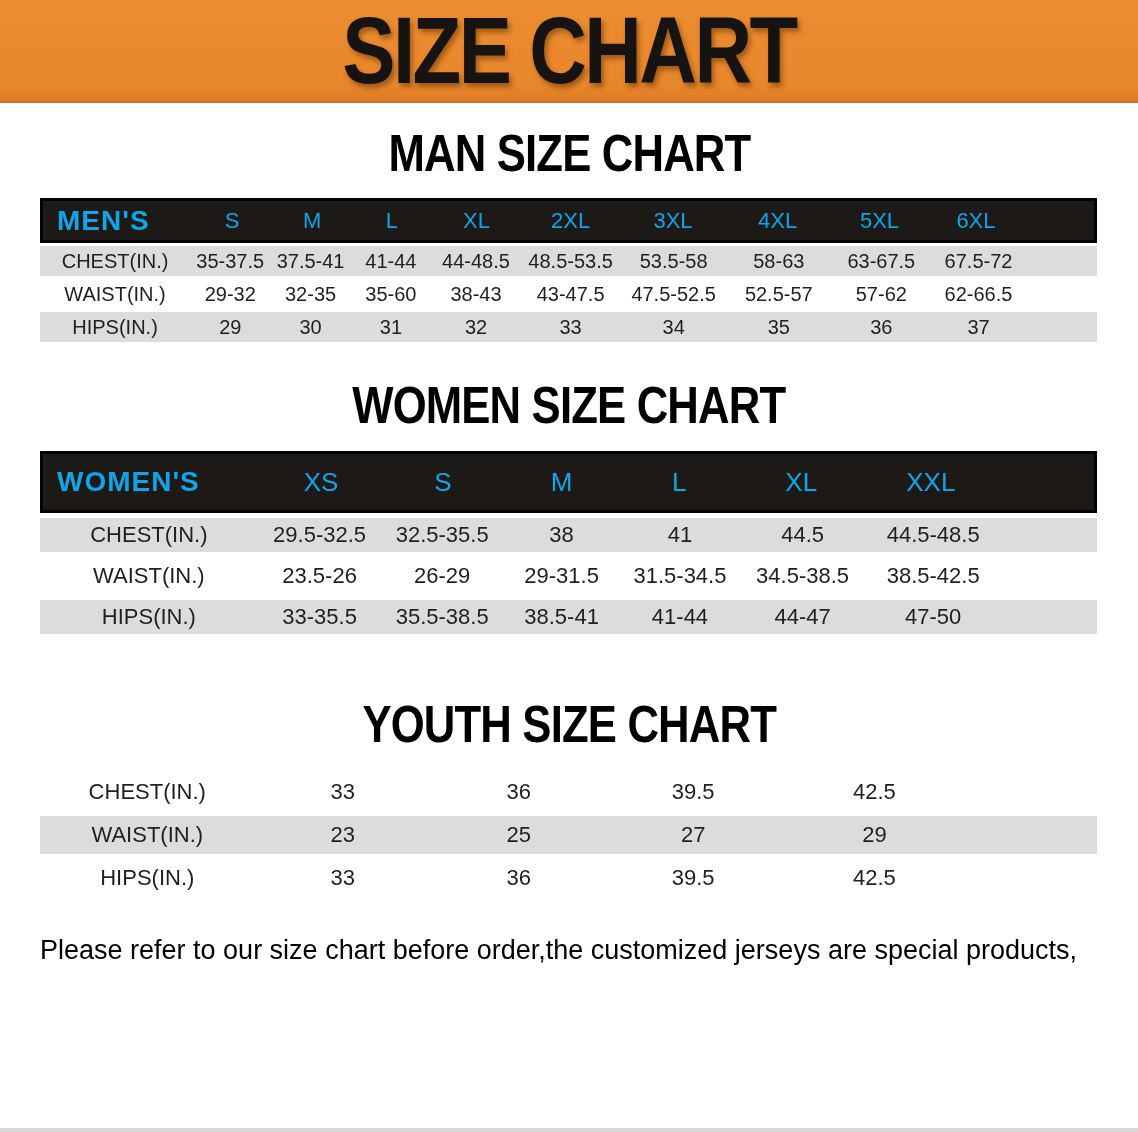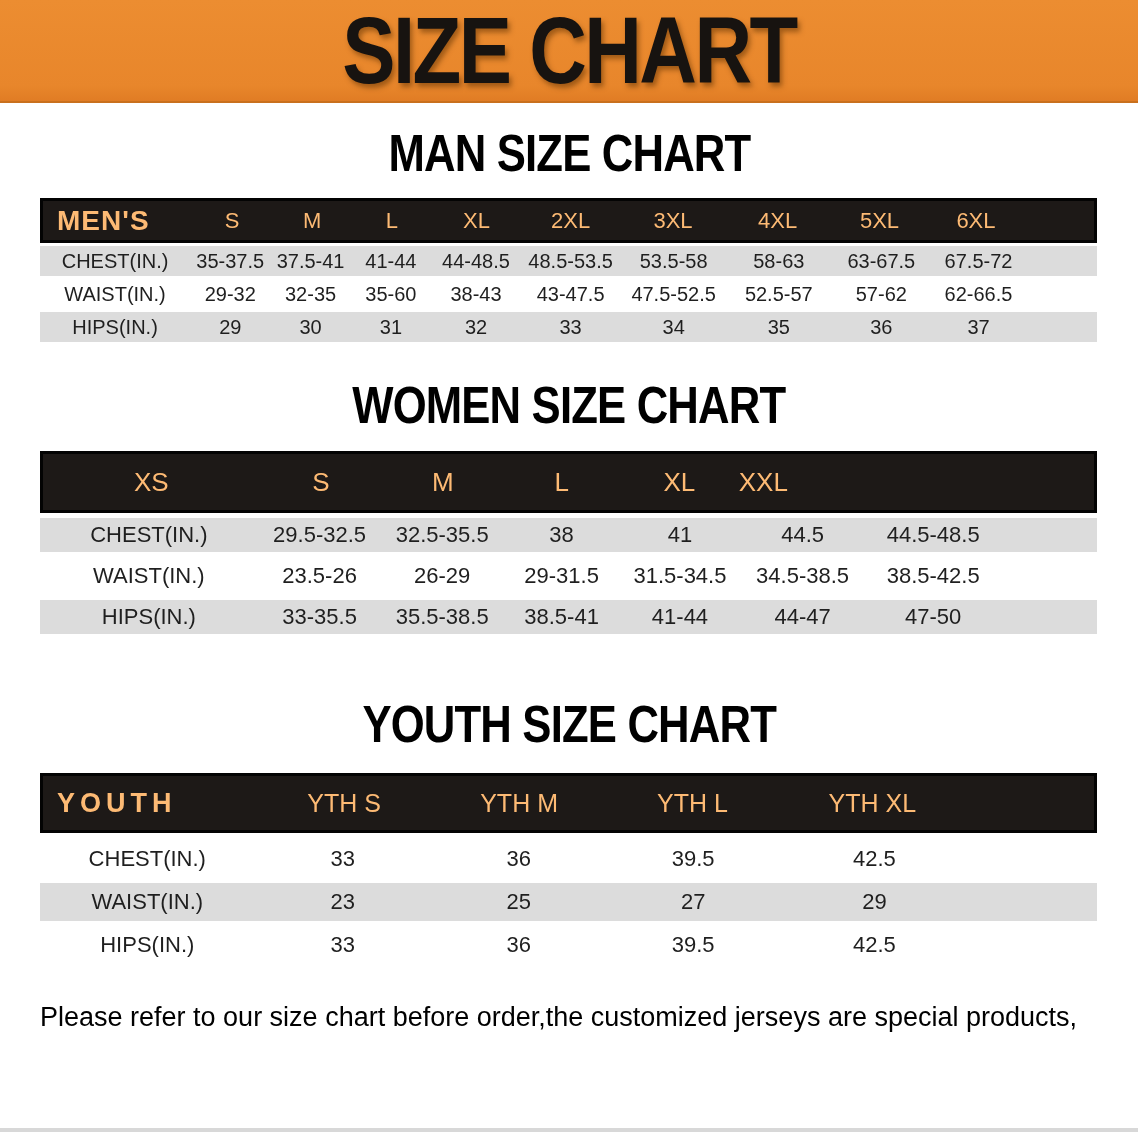--- a/index.html
+++ b/index.html
@@ -51,21 +51,21 @@
   .women .thead { height: 62px; margin-bottom: 5px; }
   .youth .thead { height: 60px; margin-bottom: 7px; }
 
   .trow { display: grid; grid-template-columns: var(--cols); align-items: center; color: #1f1f1f; }
   .trow.alt { background: #dcdcdc; }
   .men   .trow { height: 30px; margin-bottom: 3px; font-size: 20px; }
   .women .trow { height: 34px; margin-bottom: 7px; font-size: 22px; }
   .youth .trow { height: 38px; margin-bottom: 5px; font-size: 22px; }
 
   .cell { text-align: center; box-sizing: border-box; }
-  .thead .cell { color: #fdba74; }
+  .thead .cell { color: #0ea5e9; }
   .corner { text-align: left; padding-left: 14px; font-weight: bold; }
   .men   .corner { font-size: 28px; letter-spacing: 1px; }
   .women .corner { font-size: 28px; letter-spacing: 1px; }
   .youth .corner { font-size: 27px; letter-spacing: 5px; }
   .men   .thead .cell:not(.corner) { font-size: 22px; }
   .women .thead .cell:not(.corner) { font-size: 26px; }
   .youth .thead .cell:not(.corner) { font-size: 25px; }
 
   .men   .cell:last-child { padding-right: 72px; }
   .women .cell:last-child { padding-right: 96px; }
@@ -146,20 +146,21 @@
       <div class="cell">37</div>
     </div>
   </div>
 
   <h2 class="section-heading women">
     <span class="stretch">WOMEN SIZE CHART</span>
   </h2>
 
   <div class="size-table women">
     <div class="thead">
+      <div class="cell corner">WOMEN'S</div>
       <div class="cell">XS</div>
       <div class="cell">S</div>
       <div class="cell">M</div>
       <div class="cell">L</div>
       <div class="cell">XL</div>
       <div class="cell">XXL</div>
     </div>
     <div class="trow alt">
       <div class="cell">CHEST(IN.)</div>
       <div class="cell">29.5-32.5</div>
@@ -187,27 +188,20 @@
       <div class="cell">44-47</div>
       <div class="cell">47-50</div>
     </div>
   </div>
 
   <h2 class="section-heading youth">
     <span class="stretch">YOUTH SIZE CHART</span>
   </h2>
 
   <div class="size-table youth">
-    <div class="thead">
-      <div class="cell corner">YOUTH</div>
-      <div class="cell">YTH S</div>
-      <div class="cell">YTH M</div>
-      <div class="cell">YTH L</div>
-      <div class="cell">YTH XL</div>
-    </div>
     <div class="trow">
       <div class="cell">CHEST(IN.)</div>
       <div class="cell">33</div>
       <div class="cell">36</div>
       <div class="cell">39.5</div>
       <div class="cell">42.5</div>
     </div>
     <div class="trow alt">
       <div class="cell">WAIST(IN.)</div>
       <div class="cell">23</div>

